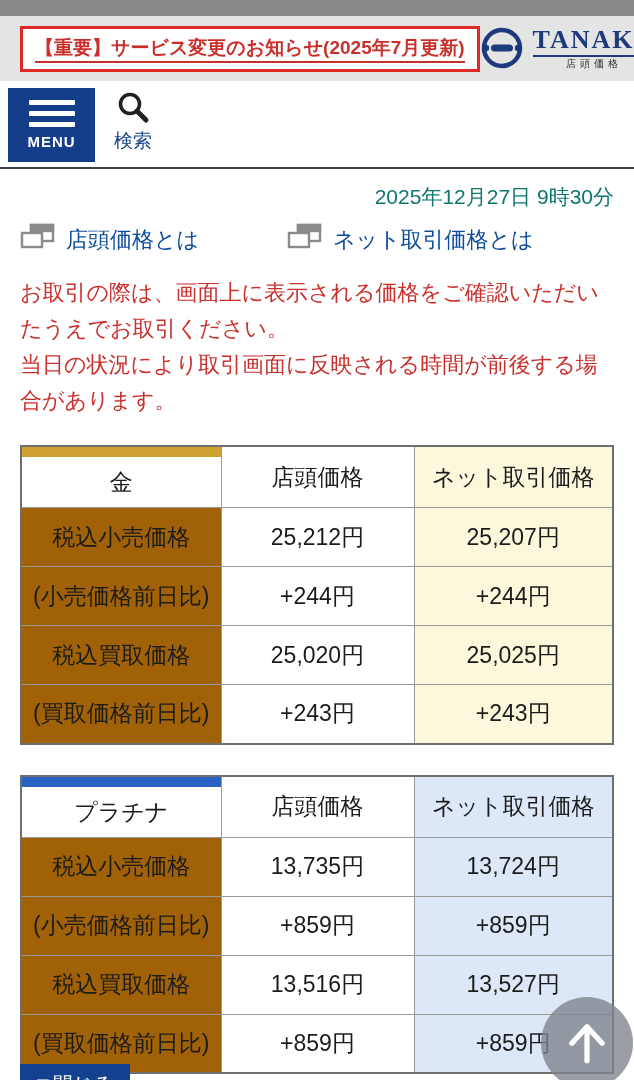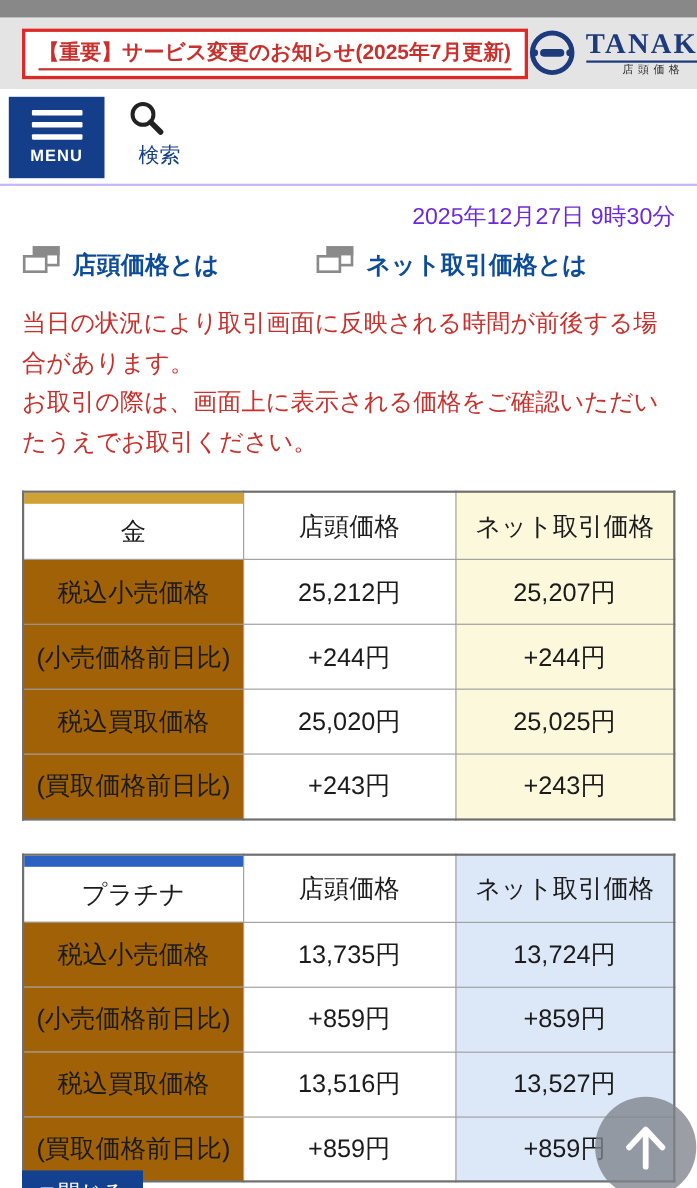--- a/index.html
+++ b/index.html
@@ -31,47 +31,47 @@
     color:#1c3a7c; text-align:center;
   }
   .logo-wordmark .tanaka {
     font-size:26px; font-weight:bold; letter-spacing:2px;
     border-bottom:2px solid #1c3a7c; padding-bottom:1px; line-height:1.05;
   }
   .logo-wordmark .sub { font-size:10px; letter-spacing:4px; margin-top:3px; color:#2a2a2a; }
 
   
   .header {
-    height:88px; background:#fff; border-bottom:2px solid #c4b5fd;
+    height:88px; background:#fff; border-bottom:2px solid #404040;
     display:flex; align-items:center; position:relative; padding-right:14px;padding-left:40px;
   }
   .menu-btn {
     position:absolute; left:8px; top:7px; width:87px; height:74px;
     background:#143e8a; color:#fff; border:none; cursor:pointer;
     display:flex; flex-direction:column; align-items:center; justify-content:center;
   }
   .menu-bars { display:flex; flex-direction:column; gap:6px; margin-bottom:6px; }
   .menu-bars i { display:block; width:46px; height:5px; background:#fff; border-radius:1px; }
   .menu-label { font-size:15px; font-weight:bold; letter-spacing:1px; color:#fff; }
   .search-btn {
     position:absolute; left:102px; top:9px; width:62px; background:transparent;
     border:none; cursor:pointer; text-align:center;
   }
   .search-btn svg { display:block; margin:0 auto; }
-  .search-label { font-size:19px; color:#16418a; margin-top:2px; display:block;text-align:right; }
+  .search-label { font-size:19px; color:#16418a; margin-top:2px; display:block; }
   .page-title {
     margin-left:auto; font-size:29px; font-weight:bold; color:#1a3a6e;
     letter-spacing:1px; white-space:nowrap;
   }
 
   
   .content { padding:0 20px; }
-  .datetime { margin-top:14px; text-align:right; font-size:21px; color:#6d28d9; }
+  .datetime { margin-top:14px; text-align:right; font-size:21px; color:#0f766e; }
   .links-row { margin-top:12px; display:flex; align-items:center; }
-  .help-link { display:flex; align-items:center; gap:10px; cursor:pointer;font-weight:bold; }
+  .help-link { display:flex; align-items:center; gap:10px; cursor:pointer; }
   .help-link + .help-link { margin-left:88px; }
   .help-link .txt { font-size:22px; color:#0d4c99; }
   .red-notice { margin-top:18px; color:#c9302c; font-size:22px; line-height:36px; }
 
   
   table.price-table {
     width:100%; border-collapse:collapse; table-layout:fixed;
     border:2px solid #6f6f6f; font-size:23px; color:#1b1b1b; background:#fff;
   }
   .gold-table { margin-top:26px; }
@@ -171,22 +171,22 @@
             <rect x="11" y="2" width="22" height="16" fill="#fff" stroke="#8a8a8a" stroke-width="2.4"></rect>
             <rect x="11" y="2" width="22" height="6" fill="#8a8a8a" stroke="#8a8a8a" stroke-width="2.4"></rect>
             <rect x="2" y="10" width="20" height="14" fill="#fff" stroke="#8a8a8a" stroke-width="2.4"></rect>
           </svg>
         </span>
         <span class="txt">ネット取引価格とは</span>
       </div>
     </div>
 
     <div class="red-notice">
+      <p>お取引の際は、画面上に表示される価格をご確認いただいたうえでお取引ください。</p>
       <p>当日の状況により取引画面に反映される時間が前後する場合があります。</p>
-      <p>お取引の際は、画面上に表示される価格をご確認いただいたうえでお取引ください。</p>
     </div>
 
     <table class="price-table gold-table">
       <colgroup>
           <col class="c1">
           <col class="c2">
           <col class="c3">
         </colgroup>
       <thead>
         <tr>

